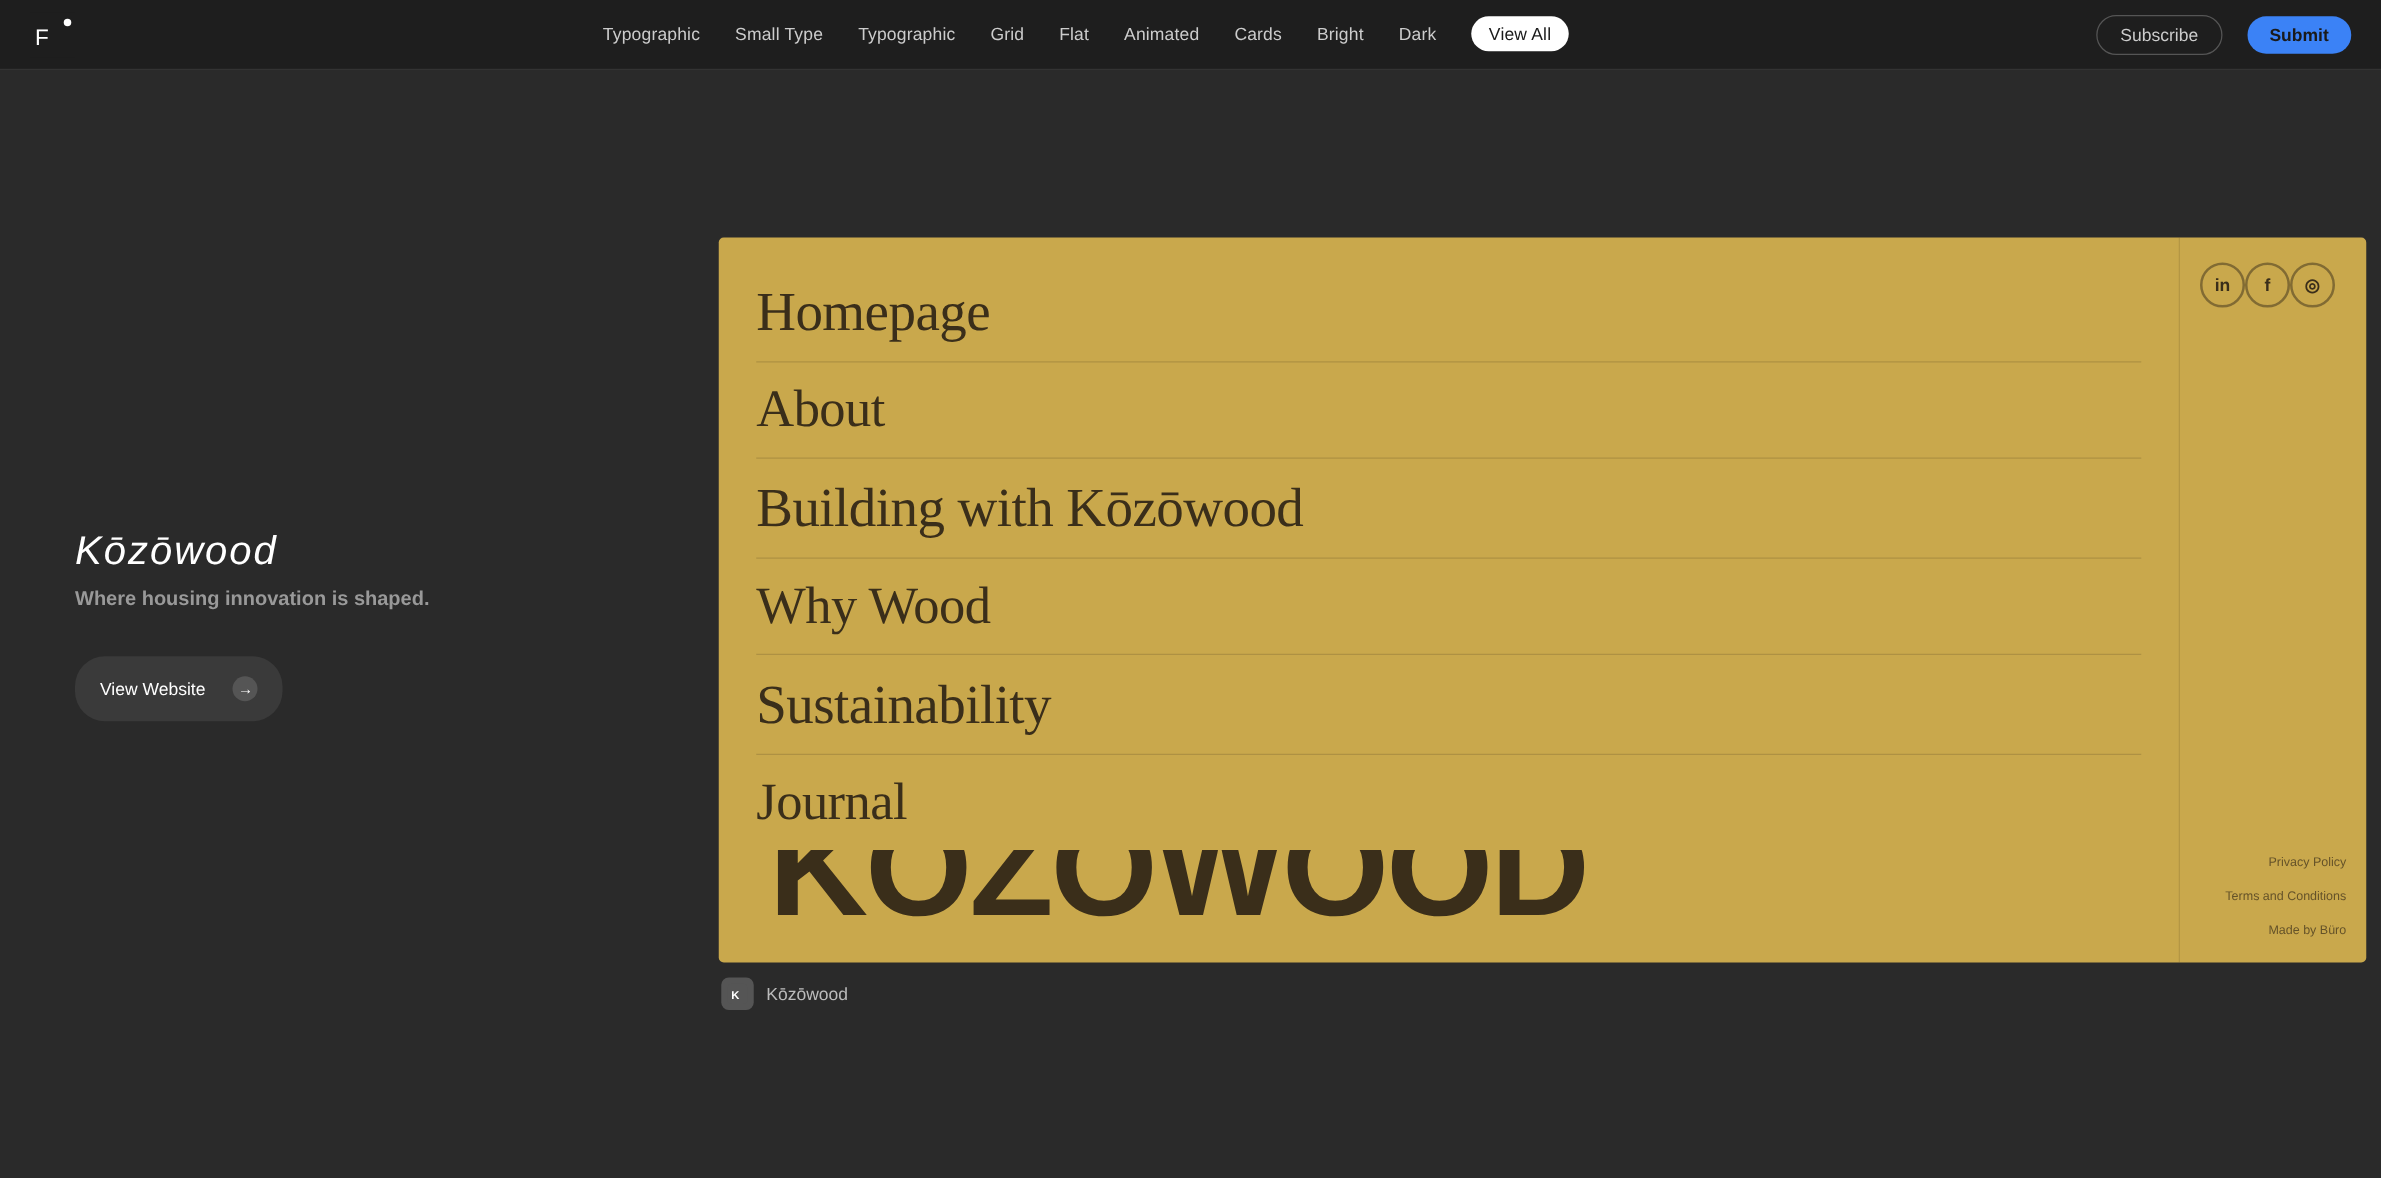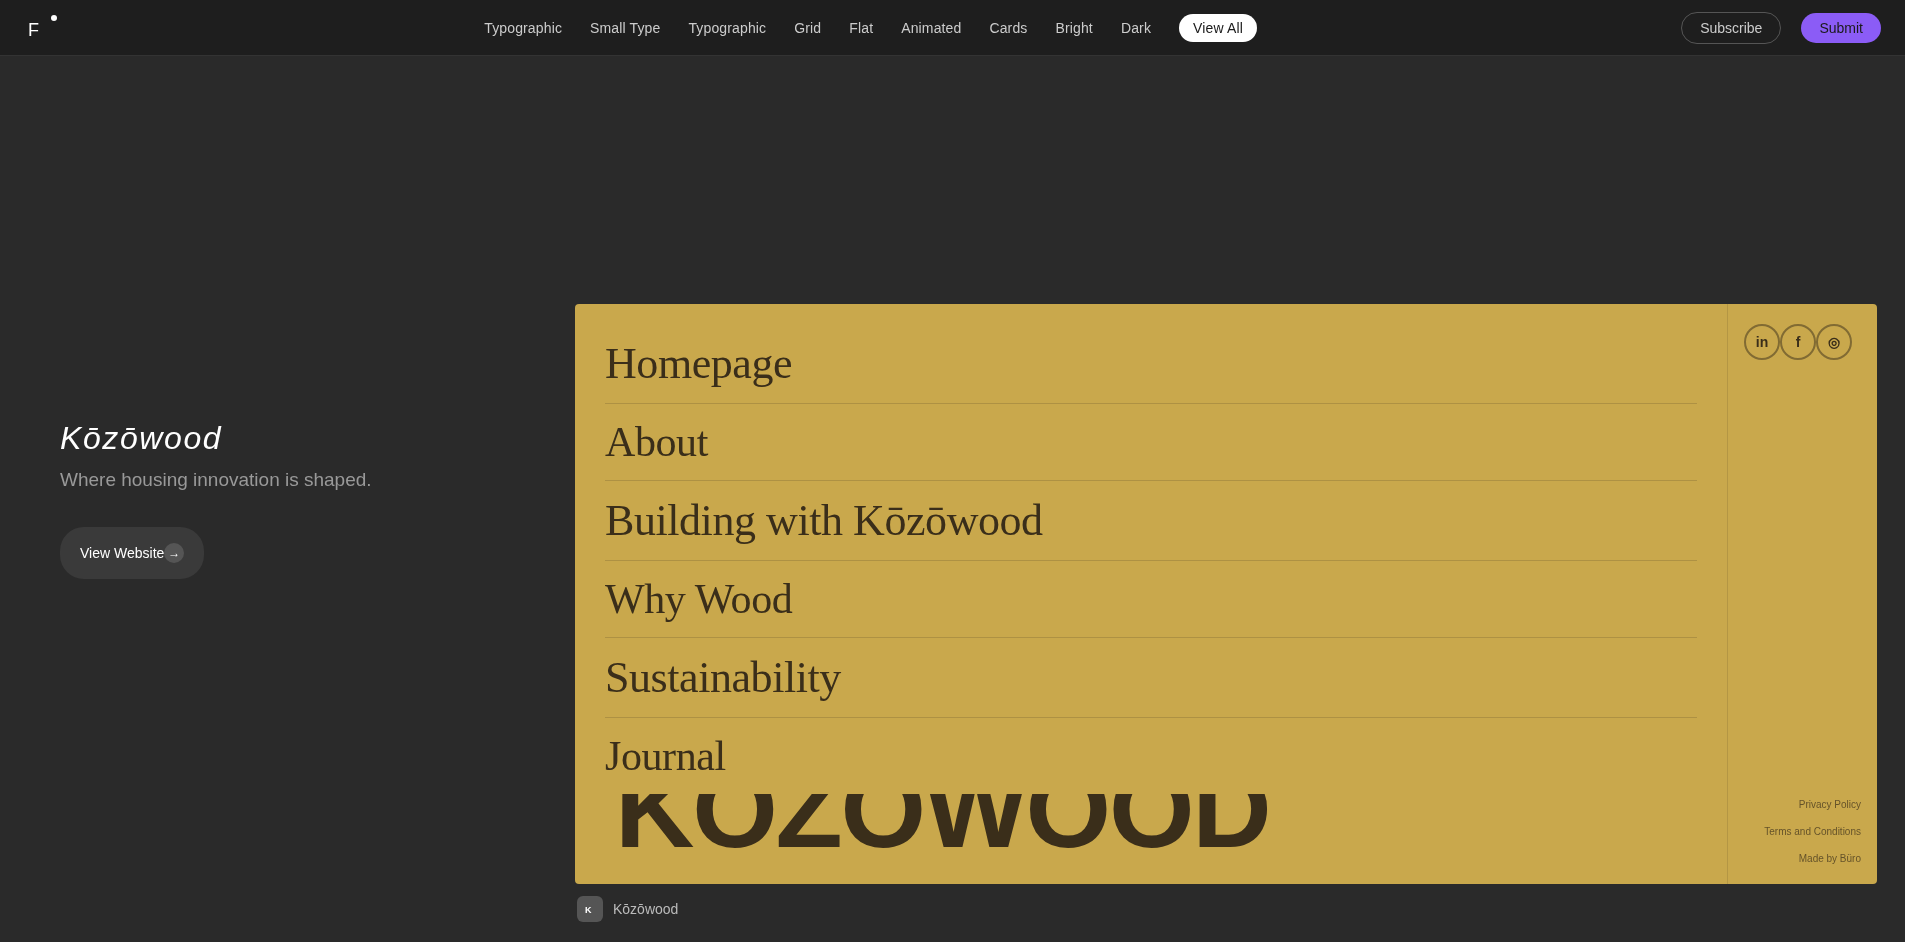--- a/index.html
+++ b/index.html
@@ -58,27 +58,27 @@
     .btn-subscribe {
       background: transparent;
       border: 1px solid #555;
       color: #ccc;
       padding: 7px 18px;
       border-radius: 20px;
       font-size: 14px;
       cursor: pointer;
     }
     .btn-submit {
-      background: #8b5cf6;
+      background: #3b82f6;
       border: none;
       color: #1a1a1a;
       padding: 7px 18px;
       border-radius: 20px;
       font-size: 14px;
-      font-weight: 400;
+      font-weight: 700;
       cursor: pointer;
     }
 
     
     .main {
       display: flex;
       height: calc(942px - 56px);
       position: relative;
     }
 
@@ -92,29 +92,29 @@
     }
     .brand-title {
       font-size: 32px;
       font-weight: 300;
       letter-spacing: 0.05em;
       color: #fff;
       margin-bottom: 12px;
       font-style: italic;
     }
     .brand-subtitle {
-      font-size: 19px;
+      font-size: 16px;
       color: #999;
       margin-bottom: 36px;
-      font-weight: 400;
+      font-weight: 700;
     }
     .view-website-btn {
       display: inline-flex;
       align-items: center;
-      gap: 0;
+      gap: 22px;
       background: #3a3a3a;
       border: none;
       color: #fff;
       padding: 16px 20px;
       border-radius: 24px;
       font-size: 14px;
       cursor: pointer;
       width: fit-content;
     }
     .arrow-icon {
@@ -125,23 +125,23 @@
       display: flex;
       align-items: center;
       justify-content: center;
       font-size: 12px;
     }
 
     
     .right-panel {
       flex: 1;
       position: relative;
-      padding: 20px 28px 20px 0;
-      display: flex;
-      align-items: flex-end;
+      padding: 20px 12px 20px 0;
+      display: flex;
+      align-items: center;
     }
     .preview-card {
       width: 100%;
       height: 580px;
       background: #c9a84c;
       border-radius: 4px;
       position: relative;
       overflow: hidden;
       display: flex;
     }

